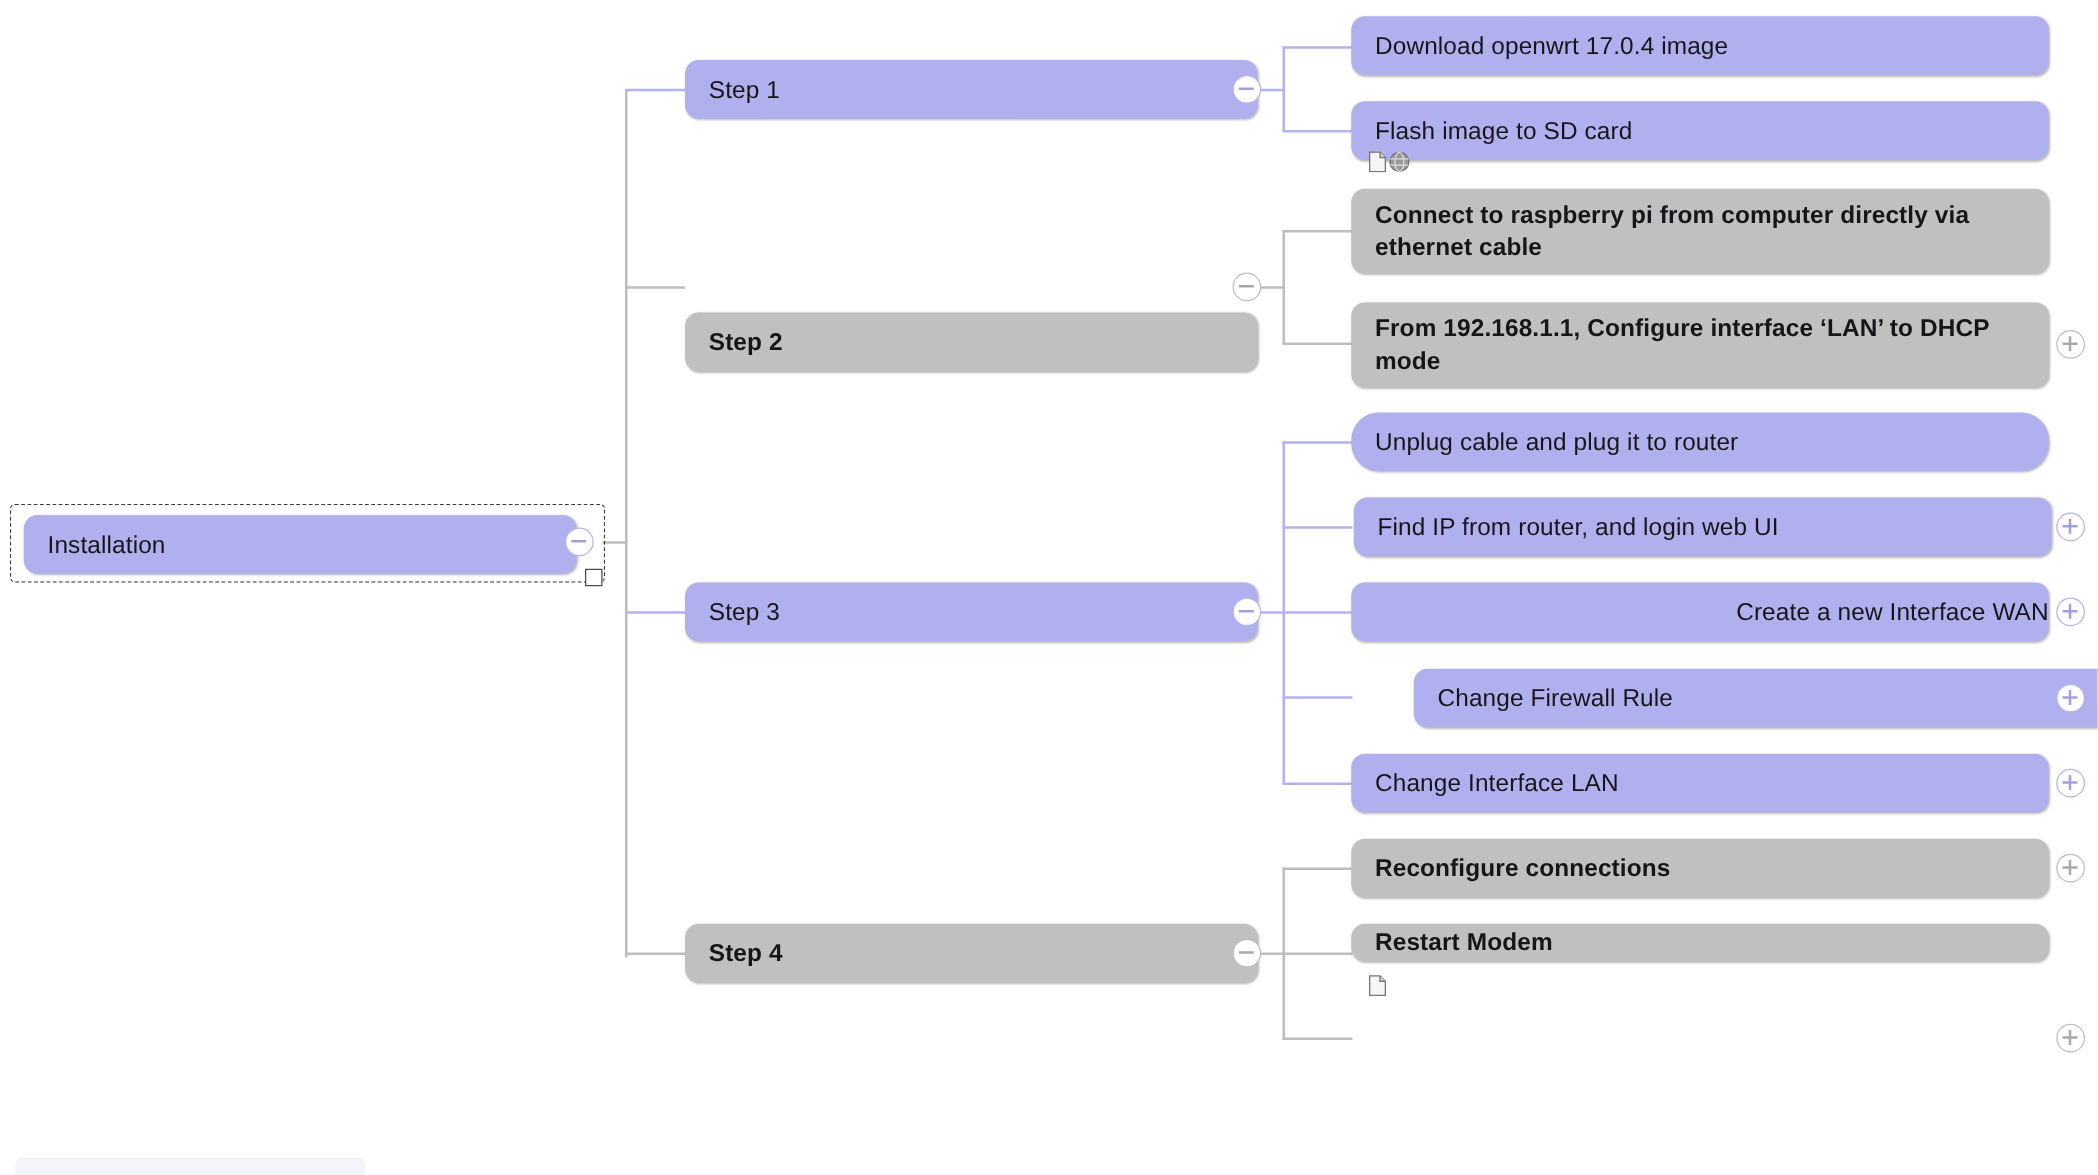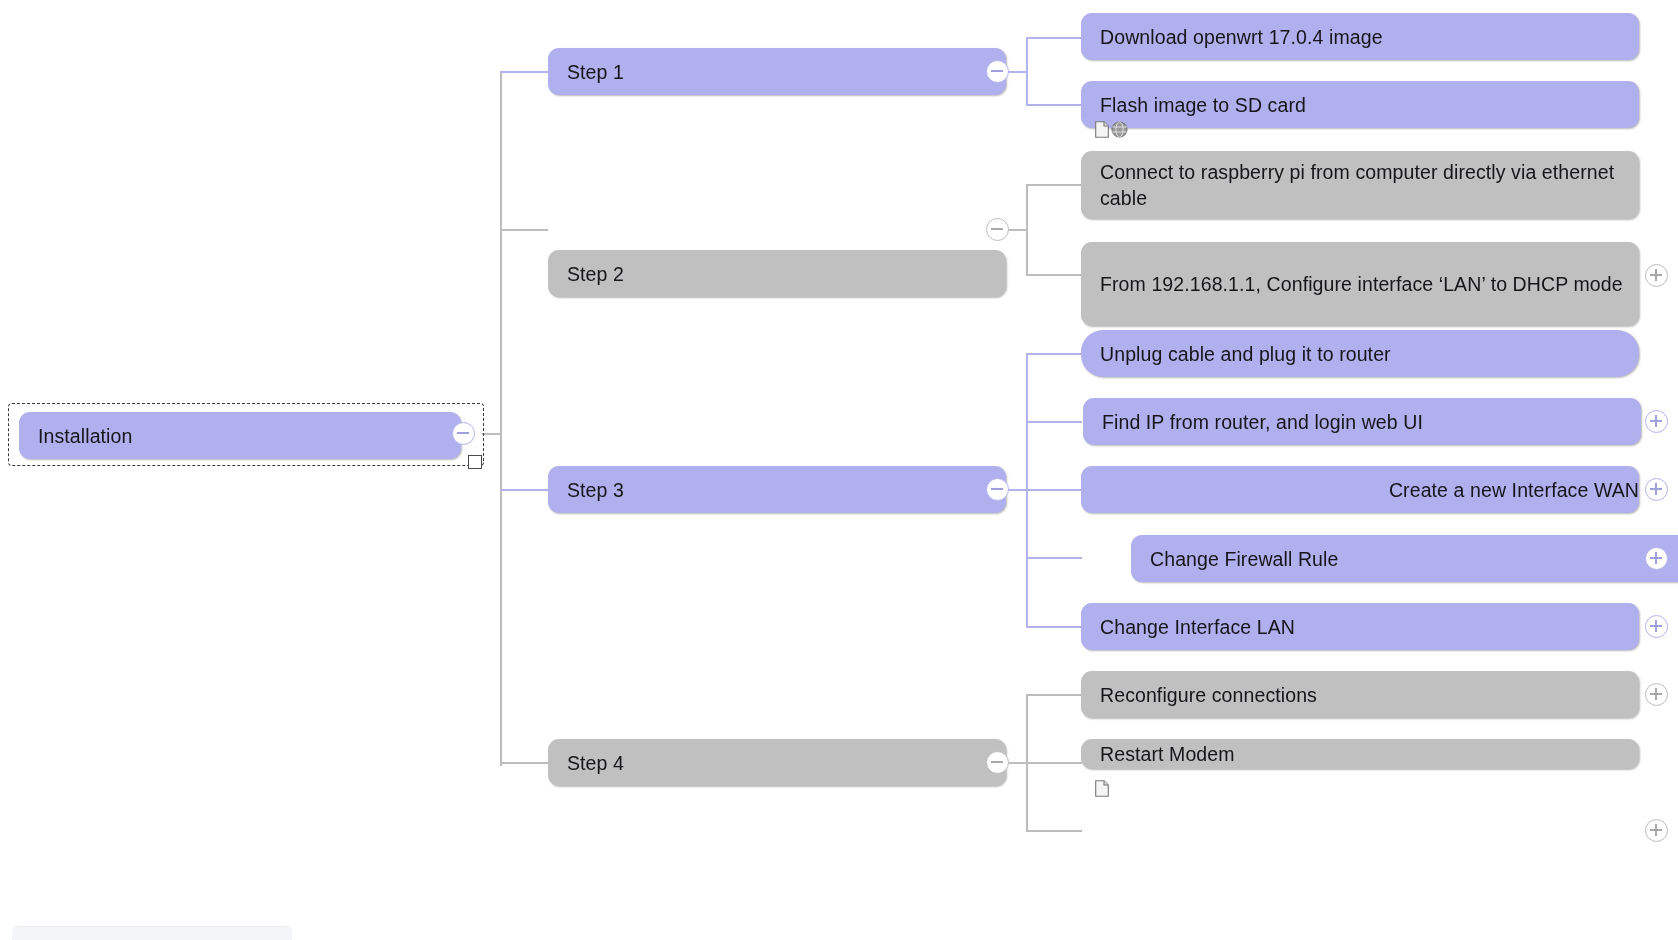--- a/index.html
+++ b/index.html
@@ -37,21 +37,21 @@
     display: flex;
     align-items: center;
     padding: 0 0 0 19px;
     font-size: 19.5px;
     line-height: 26px;
     color: #16161a;
     letter-spacing: 0.1px;
     box-shadow: 1px 1px 2px rgba(0,0,0,0.28);
   }
   .node.purple { background: #b0b0ee; }
-  .node.gray   { background: #c0c0c0; }
+  .node.gray   { background: #c0c0c0; font-weight: bold; }
   .node .label { display: block; }
   .node.two-line { align-items: center; }
 
   
   #root-wrap {
     position: absolute;
     left: 8px;
     top: 403px;
     width: 476px;
     height: 63px;
@@ -217,21 +217,21 @@
 
   <div class="node gray" style="left:548px; top:206px; width:458px; height:47px;margin-top:44px;">
     <span class="label">Step 2</span>
   </div>
   <div class="toggle minus" style="left:986px; top:218px;"></div>
 
   <div class="node gray two-line" style="left:1081px; top:151px; width:558px; height:68px;">
     <span class="label">Connect to raspberry pi from computer directly via ethernet cable</span>
   </div>
 
-  <div class="node gray two-line" style="left:1081px; top:242px; width:558px; height:84px;">
+  <div class="node gray two-line" style="left:1081px; top:242px; width:558px; height:68px;">
     <span class="label">From 192.168.1.1, Configure interface ‘LAN’ to DHCP mode</span>
   </div>
   <div class="toggle plus" style="left:1645px; top:264px;"></div>
 
   <div class="node purple" style="left:548px; top:466px; width:458px; height:47px;">
     <span class="label">Step 3</span>
   </div>
   <div class="toggle minus purple" style="left:986px; top:478px;"></div>
 
   <div class="node purple" style="left:1081px; top:330px; width:558px; height:47px;border-radius:22px;">

